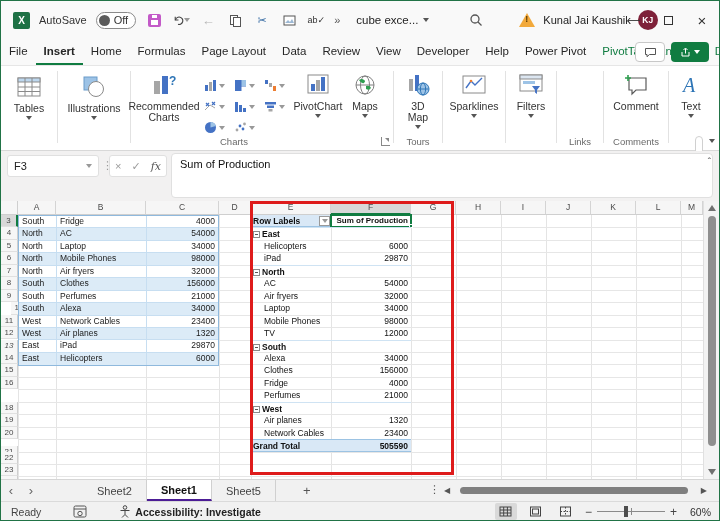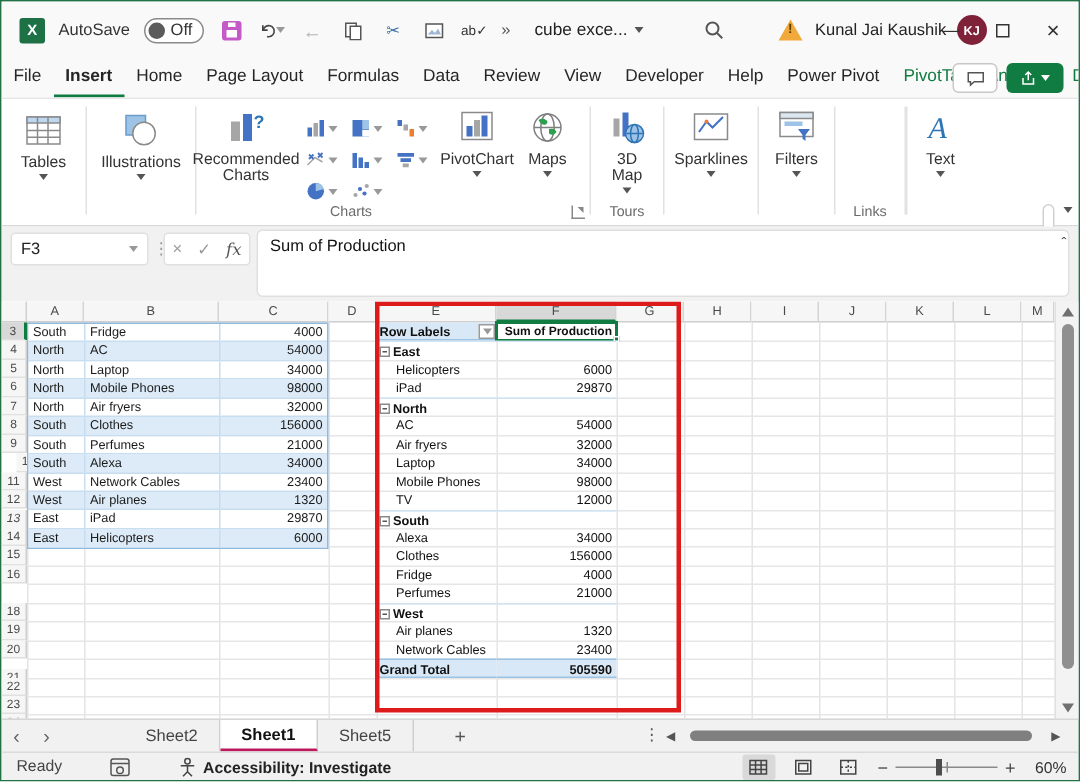--- a/index.html
+++ b/index.html
@@ -96,31 +96,31 @@
   
   #vscroll { position:absolute; left:702px; top:200px; width:17px; height:278px; background:#f3f3f3; border-left:1px solid #e0e0e0; }
   .tri-up { width:0; height:0; border-left:4px solid transparent; border-right:4px solid transparent; border-bottom:6px solid #707070; margin:4px auto; }
   .tri-down { width:0; height:0; border-left:4px solid transparent; border-right:4px solid transparent; border-top:6px solid #707070; margin:4px auto; position:absolute; bottom:0; left:4px; }
   #vthumb { position:absolute; left:4px; top:15px; width:8px; height:230px; background:#8f8f8f; border-radius:4px; }
 
   
   #sheetbar { position:absolute; left:0; top:478px; width:100%; height:22px; background:#f1f1f1; border-top:1px solid #d6d6d6; display:flex; align-items:stretch; font-size:11px; color:#444; }
   .nav-arrow { width:20px; display:flex; align-items:center; justify-content:center; color:#666; font-size:13px; }
   .sheet-tab { padding:0 14px; display:flex; align-items:center; border-right:1px solid #d0d0d0; }
-  .sheet-tab.active { background:#fff; border-bottom:2px solid #be185d; font-weight:bold; color:#111; }
+  .sheet-tab.active { background:#fff; border-bottom:2px solid #4c1d95; font-weight:bold; color:#111; }
   #newsheet { width:26px; display:flex; align-items:center; justify-content:center; font-size:13px; color:#555; margin-left:18px; }
   #sheet-more { position:absolute; left:428px; top:3px; color:#555; }
   #hscroll { position:absolute; left:443px; top:3px; width:263px; height:15px; display:flex; align-items:center; }
   .h-arrow { font-size:8px; color:#555; width:10px; }
   #htrack { flex:1; height:9px; position:relative; }
   #hthumb { position:absolute; left:6px; top:1px; width:228px; height:7px; background:#7f7f7f; border-radius:4px; }
 
   
   #statusbar { position:absolute; left:0; top:500px; width:100%; height:20px; background:#f1f1f1; border-top:1px solid #dadada; display:flex; align-items:center; font-size:10.5px; color:#444; }
-  #statusbar .sb-left { display:flex; gap:32px; margin-left:10px; }
+  #statusbar .sb-left { display:flex; align-items:center; gap:32px; margin-left:10px; }
   .sb-strong { font-weight:bold; color:#222; }
   #sb-right { position:absolute; right:8px; display:flex; align-items:center; gap:8px; }
   .view-btn { width:22px; height:17px; display:flex; align-items:center; justify-content:center; border-radius:2px; }
   .view-btn.sel { background:#d9d9d9; }
   #zoomslider { display:flex; align-items:center; gap:5px; }
   #ztrack { width:68px; height:1px; background:#8a8a8a; position:relative; }
   #ztick { position:absolute; left:50%; top:-3px; width:1px; height:7px; background:#8a8a8a; }
   #zthumb { position:absolute; left:40%; top:-5px; width:4px; height:11px; background:#4d4d4d; }
   #zoom-pct { font-size:10.5px; color:#333; width:26px; text-align:right; }
 </style>
@@ -182,22 +182,22 @@
         </span>
       <span class="win-btn" style="font-size:15px;">×</span>
     </div>
   </div>
 
   <div id="tabrow">
     <div style="display:flex;">
         <div class="tab">File</div>
         <div class="tab active">Insert</div>
         <div class="tab">Home</div>
+        <div class="tab">Formulas</div>
         <div class="tab">Page Layout</div>
-        <div class="tab">Formulas</div>
         <div class="tab">Data</div>
         <div class="tab">Review</div>
         <div class="tab">View</div>
         <div class="tab">Developer</div>
         <div class="tab">Help</div>
         <div class="tab">Power Pivot</div>
         <div class="tab ctx">PivotTable Analyze</div>
         <div class="tab ctx">Design</div>
       </div>
     <div id="comment-pill">
@@ -385,20 +385,30 @@
         <span class="chev"></span>
       </div>
     </div>
     <div class="rdivider"></div>
 
     <div class="rgroup" style="width:46px;">
       <div class="glabel">Links</div>
     </div>
     <div class="rdivider"></div>
 
+    <div class="rgroup" style="width:64px;">
+      <div class="bigbtn" style="margin:0 auto;">
+        <svg width="26" height="24" viewBox="0 0 26 24">
+            <path d="M6 5 h17 v12 h-10 l-4 4 v-4 h-3 z" fill="#fff" stroke="#5a5a5a" stroke-width="1.2"></path>
+            <path d="M5 2 v6 M2 5 h6" stroke="#2e9e4f" stroke-width="1.6"></path>
+          </svg>
+        <span class="lbl">Comment</span>
+      </div>
+      <div class="glabel">Comments</div>
+    </div>
     <div class="rdivider"></div>
 
     <div class="rgroup" style="width:44px;">
       <div class="bigbtn" style="margin:0 auto;">
         <svg width="24" height="24" viewBox="0 0 24 24">
             <text x="4" y="19" font-size="20" font-style="italic" fill="#2e75b6" font-family="serif">A</text>
           </svg>
         <span class="lbl">Text</span>
         <span class="chev"></span>
       </div>

